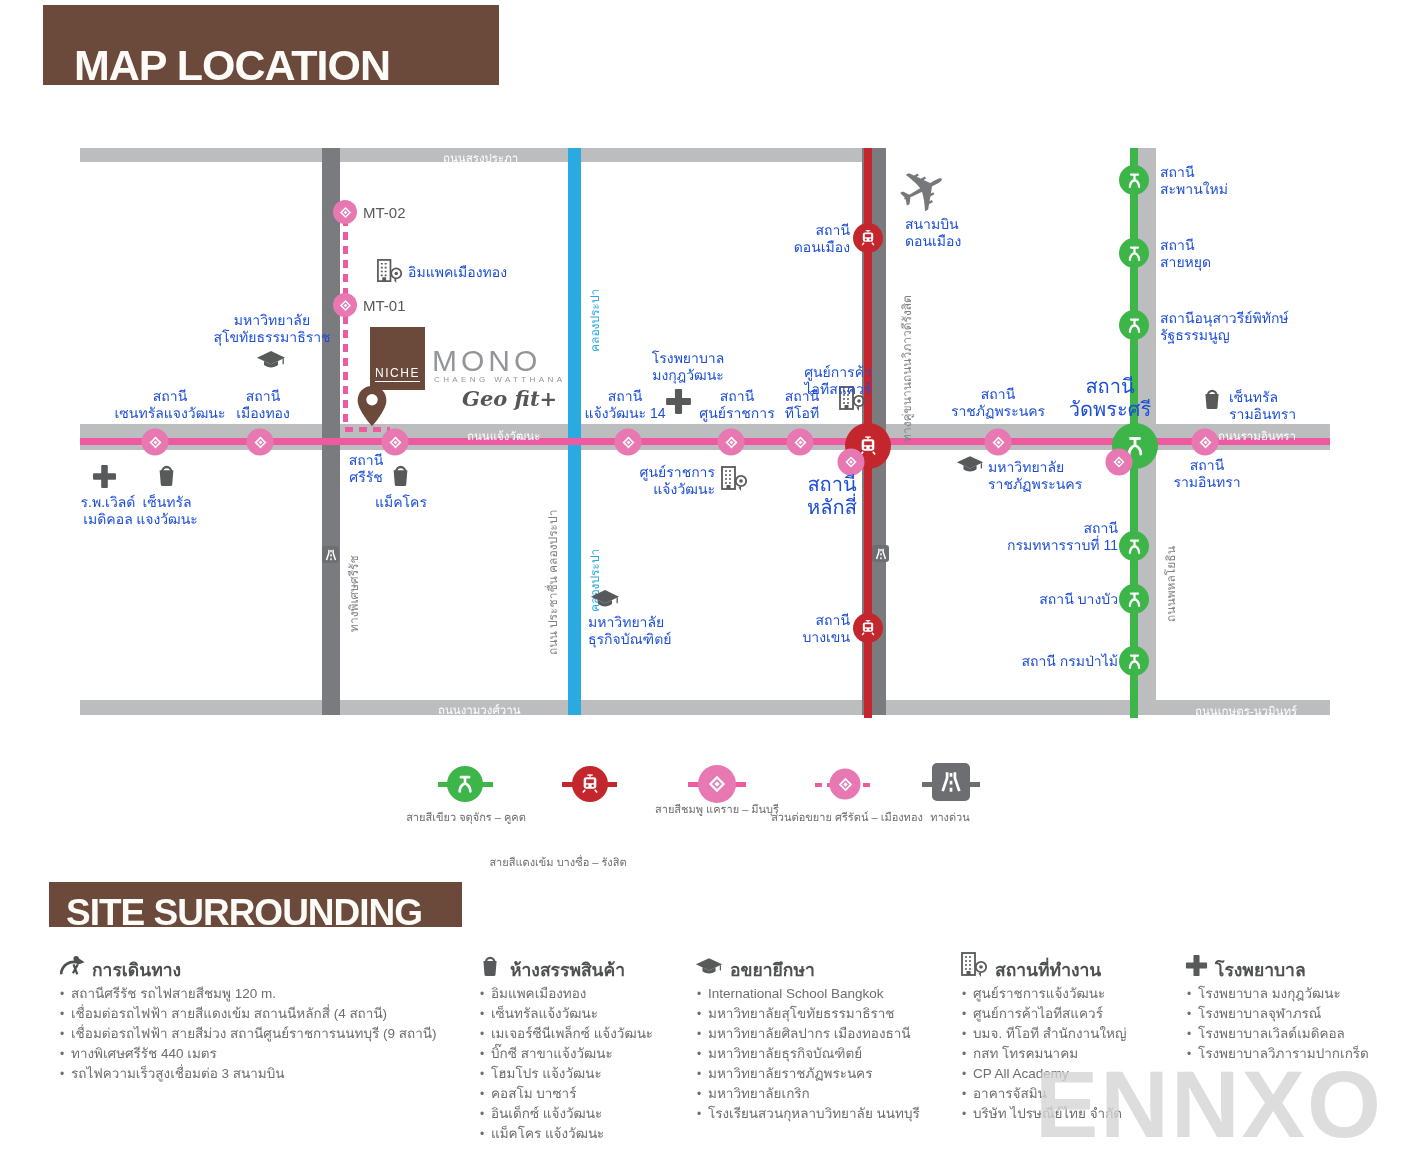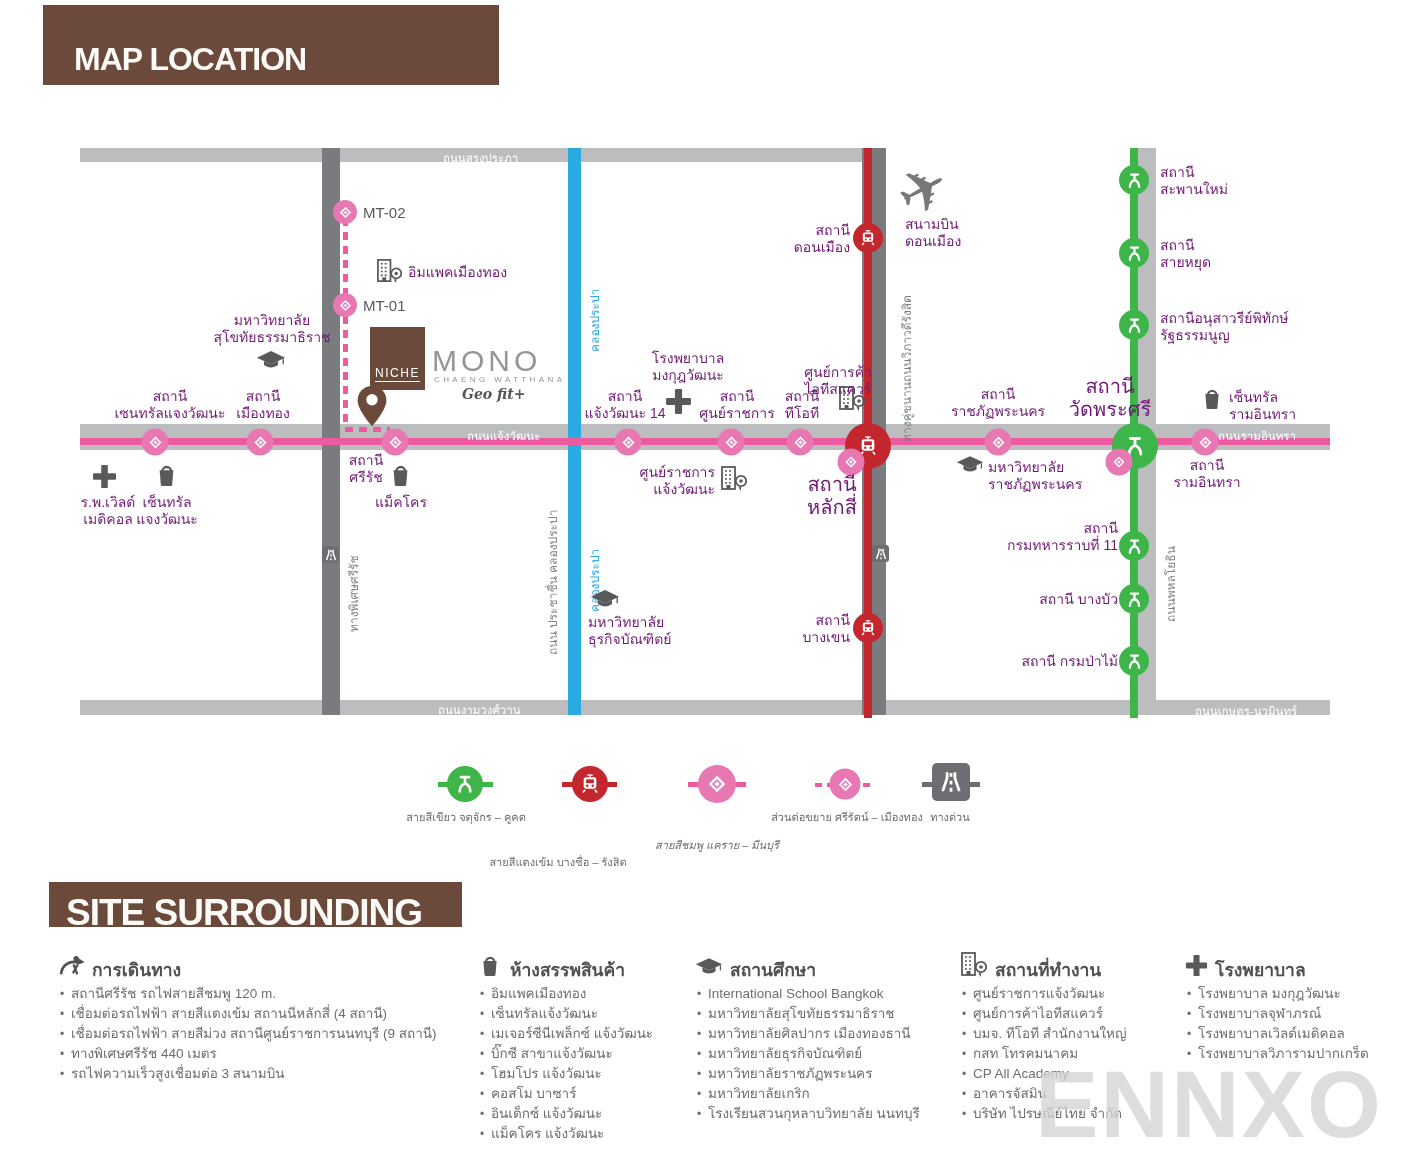--- a/index.html
+++ b/index.html
@@ -30,39 +30,39 @@
   .circ{position:absolute;border-radius:50%;display:flex;align-items:center;justify-content:center;
         transform:translate(-50%,-50%);z-index:3;}
   .pc{width:27px;height:27px;background:#e878b2;}
   .pc.small{width:24px;height:24px;}
   .gc{width:30px;height:30px;background:#3eb549;}
   .rc{width:30px;height:30px;background:#c4262e;}
   .big{width:46px;height:46px;}
   .sub{z-index:4;}
 
   
-  .lbl{position:absolute;color:#701a75;font-size:14px;line-height:1.18;white-space:pre-line;z-index:4;}
+  .lbl{position:absolute;color:#1d4ed8;font-size:14px;line-height:1.18;white-space:pre-line;z-index:4;}
   .ctr{transform:translateX(-50%);text-align:center;}
   .rgt{text-align:right;}
   .lbl.bigtxt{font-size:20px;line-height:1.15;}
   .mt-lbl{position:absolute;color:#58595b;font-size:15px;z-index:4;white-space:nowrap;}
 
   
   .icon{position:absolute;z-index:3;display:flex;align-items:center;justify-content:center;}
   .plane{color:#77787b;font-size:60px;transform:rotate(-28deg);font-family:"DejaVu Sans",sans-serif;}
   .toll{position:absolute;width:17px;height:17px;background:#6d6e71;border-radius:3px;z-index:3;
         display:flex;align-items:center;justify-content:center;}
 
   
   .niche-box{position:absolute;background:#6c4a3b;display:flex;flex-direction:column;
         align-items:center;justify-content:flex-end;padding-bottom:8px;z-index:4;}
   .niche-txt{color:#fff;font-size:12px;letter-spacing:1.5px;border-bottom:1px solid #fff;padding-bottom:1px;}
   .mono-txt{position:absolute;color:#939598;font-size:30px;letter-spacing:4px;z-index:4;white-space:nowrap;}
   .mono-sub{position:absolute;color:#939598;font-size:8px;letter-spacing:3.4px;z-index:4;white-space:nowrap;}
-  .geofit{position:absolute;color:#55565a;font-size:14px;font-style:italic;font-weight:bold;
+  .geofit{position:absolute;color:#55565a;font-size:21px;font-style:italic;font-weight:bold;
         font-family:"DejaVu Serif",serif;z-index:4;white-space:nowrap;}
 
   
   .legend-item{position:absolute;z-index:4;}
   .legend-line{position:absolute;}
   .legend-lbl{position:absolute;font-size:11px;color:#6d6e71;white-space:nowrap;transform:translateX(-50%);}
 
   
   .col-hdr{position:absolute;color:#4f5052;font-size:17.5px;font-weight:bold;white-space:nowrap;z-index:4;}
   .col-list{position:absolute;margin:0;padding:0;list-style:none;color:#6d6e71;font-size:13.5px;z-index:4;}
@@ -122,21 +122,21 @@
       <path d="M3 19C3.5 10 11 5.5 19.5 7.5" fill="none" stroke="#4f5052" stroke-width="2.6"></path>
       <path d="M19.5 3.2l6.2 4.3-7.4 2.6z" fill="#4f5052"></path>
       <path d="M15 9.5l3.6 9.5M19 9.5l-4.6 8.5" stroke="#4f5052" stroke-width="2.2"></path>
       </g>
   </defs>
 </svg>
 
 <div id="page">
 
   <div class="hdr-box" style="left:43px;top:5px;width:456px;height:80px;"></div>
-  <div class="hdr-title" style="left:74px;top:41px;font-size:32px;">MAP LOCATION</div>
+  <div class="hdr-title" style="left:74px;top:41px;font-size:43px;">MAP LOCATION</div>
 
   <div class="road-h" style="left:80px;top:148px;width:806px;height:14px;"></div>
   <div class="rd-lbl" style="left:443px;top:149px;">ถนนสรงประภา</div>
 
   <div class="road-h" style="left:80px;top:424px;width:1250px;height:26px;"></div>
   <div class="rd-lbl" style="left:467px;top:427px;">ถนนแจ้งวัฒนะ</div>
   <div class="rd-lbl" style="left:1218px;top:427px;">ถนนรามอินทรา</div>
 
   <div class="road-h" style="left:80px;top:700px;width:1250px;height:15px;"></div>
   <div class="rd-lbl" style="left:438px;top:701px;">ถนนงามวงศ์วาน</div>
@@ -458,21 +458,21 @@
       </div>
     <div class="legend-lbl" style="left:558px;top:808px;margin-top:45px;">สายสีแดงเข้ม บางซื่อ – รังสิต</div>
   </div>
   <div class="legend-item">
     <div class="legend-line" style="left:688px;top:782px;width:58px;height:5px;background:#ee5a9f;"></div>
     <div class="circ pc" style="left:717px;top:784px;width:38px;height:38px;">
       <svg width="22" height="22" viewBox="0 0 16 16">
           <use href="#i-diamond"></use>
         </svg>
       </div>
-    <div class="legend-lbl" style="left:717px;top:836px;font-style:italic;">สายสีชมพู แคราย – มีนบุรี</div>
+    <div class="legend-lbl" style="left:717px;top:800px;">สายสีชมพู แคราย – มีนบุรี</div>
   </div>
   <div class="legend-item">
     <div class="legend-line" style="left:815px;top:783px;width:60px;height:4px;background:repeating-linear-gradient(to right,#ee5a9f 0 7px,rgba(0,0,0,0) 7px 12px);"></div>
     <div class="circ pc" style="left:845px;top:784px;width:31px;height:31px;">
       <svg width="18" height="18" viewBox="0 0 16 16">
           <use href="#i-diamond"></use>
         </svg>
       </div>
     <div class="legend-lbl" style="left:847px;top:808px;">ส่วนต่อขยาย ศรีรัตน์ – เมืองทอง</div>
   </div>
@@ -518,21 +518,21 @@
       <li>คอสโม บาซาร์</li>
       <li>อินเด็กซ์ แจ้งวัฒนะ</li>
       <li>แม็คโคร แจ้งวัฒนะ</li>
     </ul>
 
   <div class="icon" style="left:695px;top:957px;">
     <svg width="28" height="18" viewBox="0 0 32 20">
         <use href="#i-cap"></use>
       </svg>
     </div>
-  <div class="col-hdr" style="left:730px;top:956px;">สถานศึกษา</div>
+  <div class="col-hdr" style="left:730px;top:956px;">อขยายึกษา</div>
   <ul class="col-list" style="left:697px;top:984px;">
       <li>International School Bangkok</li>
       <li>มหาวิทยาลัยสุโขทัยธรรมาธิราช</li>
       <li>มหาวิทยาลัยศิลปากร เมืองทองธานี</li>
       <li>มหาวิทยาลัยธุรกิจบัณฑิตย์</li>
       <li>มหาวิทยาลัยราชภัฏพระนคร</li>
       <li>มหาวิทยาลัยเกริก</li>
       <li>โรงเรียนสวนกุหลาบวิทยาลัย นนทบุรี</li>
     </ul>
 

